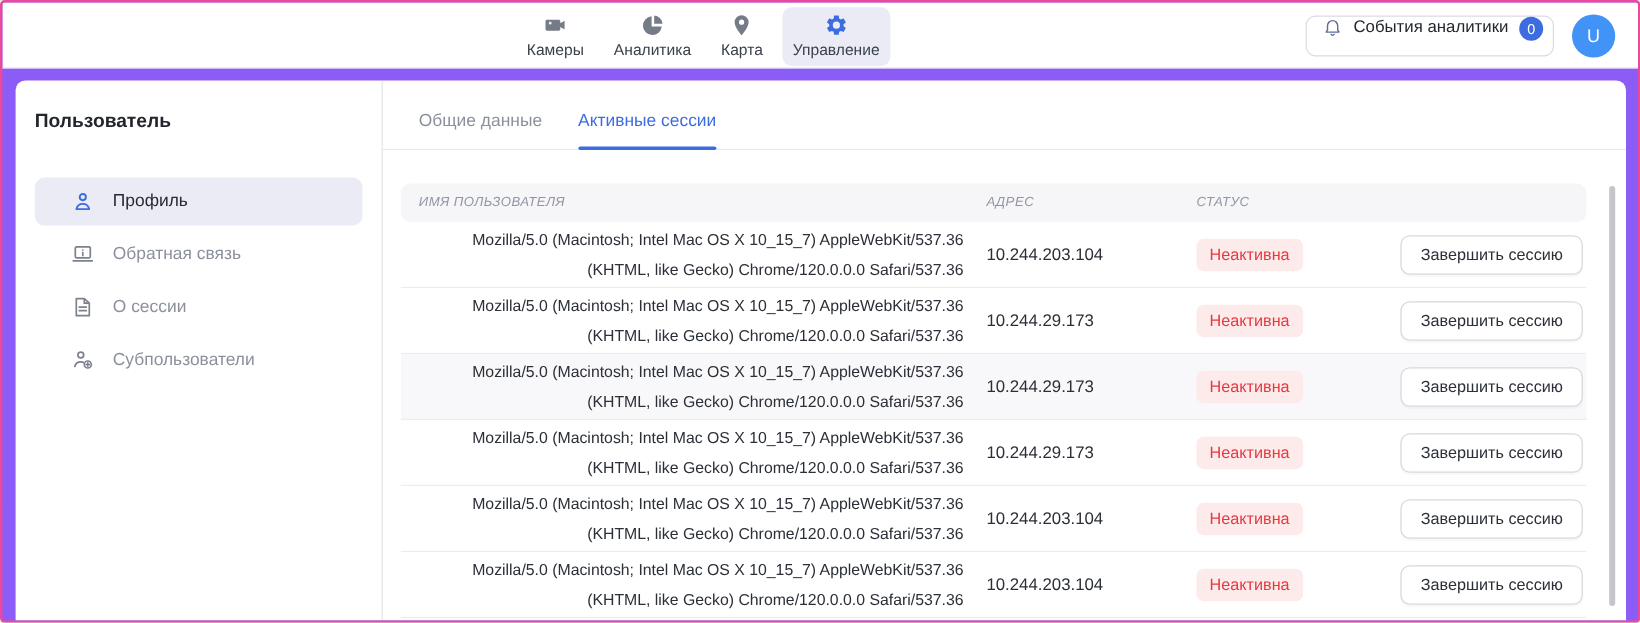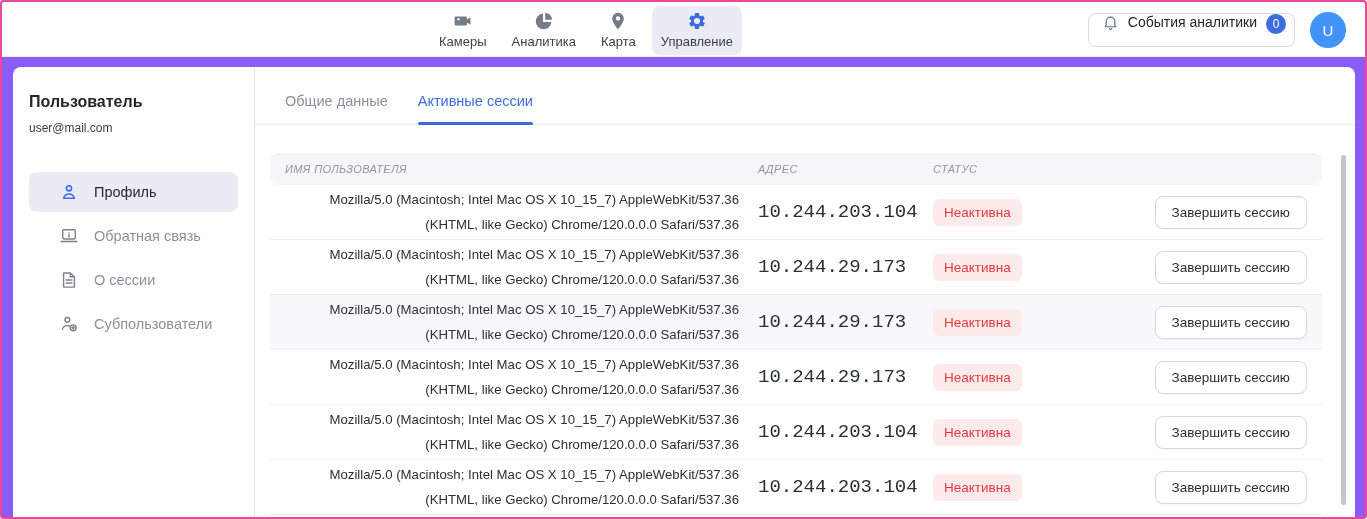--- a/index.html
+++ b/index.html
@@ -25,21 +25,21 @@
   .events-btn { position: absolute; right: 70px; top: 11px; height: 34px; display: flex; align-items: flex-start; gap: 9px; padding: 0 8px 0 13px; border: 1px solid #d9dce2; border-radius: 8px; background: #fff; cursor: pointer; }
   .events-btn .icon svg { width: 17px; height: 17px; display: block; color: #5d6e96; }
   .events-btn-label { font-size: 14px; color: #22262e; white-space: nowrap; }
   .events-badge { min-width: 20px; height: 20px; border-radius: 10px; background: var(--accent); color: #fff; font-size: 12px; display: flex; align-items: center; justify-content: center; }
   .avatar { position: absolute; right: 19px; top: 10px; width: 36px; height: 36px; border-radius: 50%; background: var(--avatar-bg); color: #fff; font-size: 15px; display: flex; align-items: center; justify-content: center; cursor: pointer; }
 
   
   .content { flex: 1; display: flex; margin: 10px 10px 0 11px; background: #fff; border-radius: 8px 8px 0 0; overflow: hidden; min-height: 0; }
 
   
-  .sidebar { width: 242px; flex: none; border-right: 1px solid #e3e4e8; padding: 26px 16px 0; }
+  .sidebar { width: 306px; flex: none; border-right: 1px solid #e3e4e8; padding: 26px 16px 0; }
   .sidebar-title { font-size: 16px; font-weight: bold; color: #23262d; }
   .sidebar-email { font-size: 12px; color: #383c44; margin-top: 10px; }
   .sidebar-menu { margin-top: 37px; text-align: center; }
   .menu-item { height: 40px; display: flex; align-items: center; gap: 15px; padding: 0 10px 0 30px; border-radius: 8px; margin-bottom: 4px; cursor: pointer; color: #8b909c; }
   .menu-item .icon svg { width: 20px; height: 20px; display: block; color: #7c828d; }
   .menu-item.active { background: var(--selected-bg); color: #262a32; }
   .menu-item.active .icon svg { color: var(--accent); }
   .menu-label { font-size: 14.5px; white-space: nowrap; }
 
   
@@ -49,21 +49,21 @@
   .tab.active { color: var(--accent); }
   .tab.active::after { content: ""; position: absolute; left: 0; right: 0; bottom: -1px; height: 3px; border-radius: 2px; background: var(--accent); }
 
   .table-wrap { margin: 28px 33px 0 15px; }
   .t-head, .t-row { display: grid; grid-template-columns: 473px 175px 185px 1fr; align-items: center; }
   .t-head { height: 32px; background: #f6f6f9; border-radius: 8px; font-style: italic; }
   .t-col { font-size: 11px; color: #8f96a3; letter-spacing: .4px; padding-left: 15px; white-space: nowrap; }
   .t-row { min-height: 54px; border-bottom: 1px solid #ededf0; }
   .t-row.highlighted { background: #f8f8fa; }
   .ua { font-size: 13.2px; color: #2b2f37; line-height: 25px; padding: 2px 4px 2px 15px; text-align: right; }
-  .addr { font-size: 19px; color: #2b2f37; padding-left: 15px; font-family: Liberation Mono, monospace; }
+  .addr { font-size: 14px; color: #2b2f37; padding-left: 15px; }
   .status-cell { padding-left: 15px; }
   .status-badge { display: inline-block; font-size: 13.5px; color: var(--status-text); background: var(--status-bg); padding: 6px 11px; border-radius: 6px; }
   .cell-btn { justify-self: end; padding-right: 15px; }
   .end-btn { height: 33px; padding: 0 16px; border: 1px solid #d7d8dd; border-radius: 8px; background: #fff; color: #2b2f37; font-size: 13.5px; font-family: "Liberation Sans", sans-serif; cursor: pointer; white-space: nowrap; box-shadow: 0 1px 1px rgba(0,0,0,.03); }
 
   .scroll-thumb { position: absolute; right: 9px; top: 88px; width: 5px; height: 350px; background: #c6c6ca; border-radius: 3px; cursor: pointer; }
 </style>
 </head>
 <body>
 
@@ -118,21 +118,20 @@
       <span class="events-badge">0</span>
     </div>
 
     <div class="avatar">U</div>
   </div>
 
   <div class="content">
 
     <div class="sidebar">
       <div class="sidebar-title">Пользователь</div>
-      <div class="sidebar-email">user@mail.com</div>
       <div class="sidebar-menu">
           <div class="menu-item active">
             <span class="icon">
               <svg viewBox="0 0 24 24" fill="none" stroke="currentColor" stroke-width="1.9" stroke-linecap="round" stroke-linejoin="round">
                 <circle cx="12" cy="7.5" r="3.1"></circle>
                 <path d="M5.6 19.5c.9-3.4 3.5-5.2 6.4-5.2s5.5 1.8 6.4 5.2z"></path>
               </svg>
             </span>
             <span class="menu-label">Профиль</span>
           </div>

